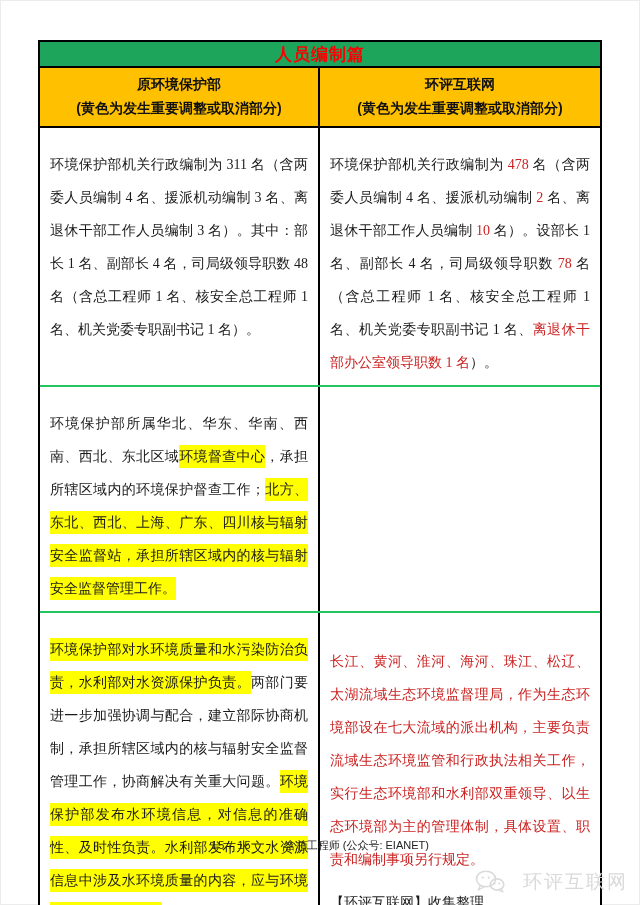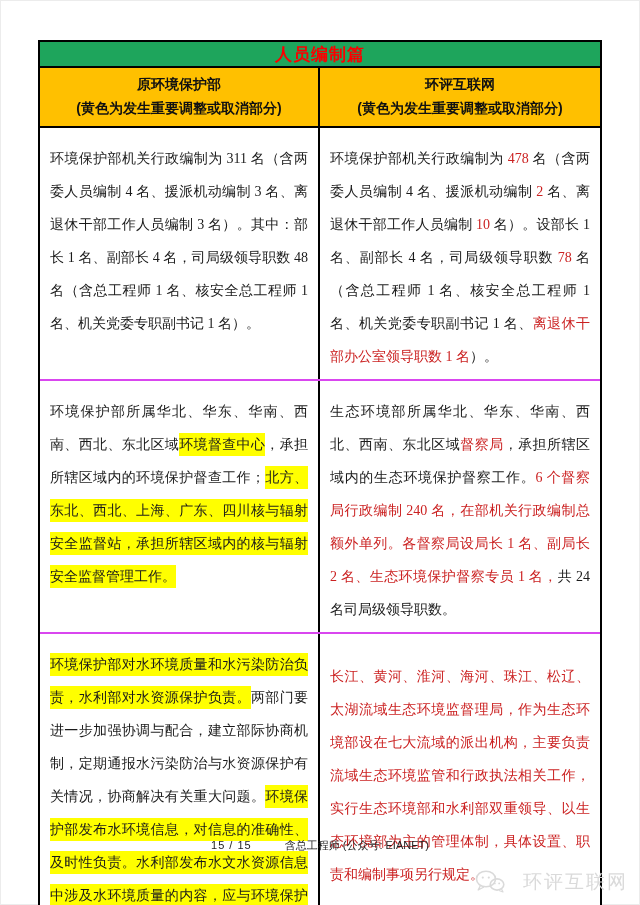--- a/index.html
+++ b/index.html
@@ -44,24 +44,24 @@
     font-family: "Liberation Sans", sans-serif;
     font-weight: bold;
     font-size: 14px;
     color: #111;
     padding: 4px 6px 6px;
     line-height: 24px;
   }
   .header-cell.left { border-right: 2px solid #000; }
 
   .row { display: flex; }
-  .row + .row { border-top: 2px solid #d946ef; font-family: Liberation Serif, serif; }
+  .row + .row { border-top: 2px solid #22c55e; font-family: Liberation Serif, serif; }
   .cell {
     width: 50%;
-    padding: 14px 10px 6px;
+    padding: 20px 10px 6px;
     font-size: 14px;
     line-height: 33px;
     color: #1a1a1a;
     text-align: justify;
   }
   .cell.left { border-right: 2px solid #000; }
 
   .hl { background: #ffff00; padding: 4px 0; }
   .red { color: #cb2121; }
 
@@ -117,28 +117,25 @@
     </div>
     <div class="cell">
       <span>环境保护部机关行政编制为 </span><span class="red">478</span><span> 名（含两委人员编制 4 名、援派机动编制 </span><span class="red">2</span><span> 名、离退休干部工作人员编制 </span><span class="red">10</span><span> 名）。设部长 1 名、副部长 4 名，司局级领导职数 </span><span class="red">78</span><span> 名（含总工程师 1 名、核安全总工程师 1 名、机关党委专职副书记 1 名、</span><span class="red">离退休干部办公室领导职数 1 名</span><span>）。</span>
     </div>
   </div>
 
   <div class="row">
     <div class="cell left">
       <span>环境保护部所属华北、华东、华南、西南、西北、东北区域</span><span class="hl">环境督查中心</span><span>，承担所辖区域内的环境保护督查工作；</span><span class="hl">北方、东北、西北、上海、广东、四川核与辐射安全监督站，承担所辖区域内的核与辐射安全监督管理工作。</span>
     </div>
-    <div class="cell">
-      <span>生态环境部所属华北、华东、华南、西北、西南、东北区域</span><span class="red">督察局</span><span>，承担所辖区域内的生态环境保护督察工作。</span><span class="red">6 个督察局行政编制 240 名，在部机关行政编制总额外单列。各督察局设局长 1 名、副局长 2 名、生态环境保护督察专员 1 名，</span><span>共 24 名司局级领导职数。</span>
-    </div>
   </div>
 
   <div class="row">
     <div class="cell left">
-      <span class="hl">环境保护部对水环境质量和水污染防治负责，水利部对水资源保护负责。</span><span>两部门要进一步加强协调与配合，建立部际协商机制，定期通报水污染防治与水资源保护有关情况，协商解决有关重大问题。</span><span class="hl">环境保护部发布水环境信息，对信息的准确性、及时性负责。水利部发布水文水资源信息中涉及水环境质量的内容，应与环境保护部协商一致。</span>
+      <span class="hl">环境保护部对水环境质量和水污染防治负责，水利部对水资源保护负责。</span><span>两部门要进一步加强协调与配合，建立部际协商机制，承担所辖区域内的核与辐射安全监督管理工作，协商解决有关重大问题。</span><span class="hl">环境保护部发布水环境信息，对信息的准确性、及时性负责。水利部发布水文水资源信息中涉及水环境质量的内容，应与环境保护部协商一致。</span>
     </div>
     <div class="cell">
       <div class="para-red red">长江、黄河、淮河、海河、珠江、松辽、太湖流域生态环境监督理局，作为生态环境部设在七大流域的派出机构，主要负责流域生态环境监管和行政执法相关工作，实行生态环境部和水利部双重领导、以生态环境部为主的管理体制，具体设置、职责和编制事项另行规定。</div>
       <div class="para-note">【环评互联网】收集整理</div>
     </div>
   </div>
 
 </div>
 
 <div class="footer">

